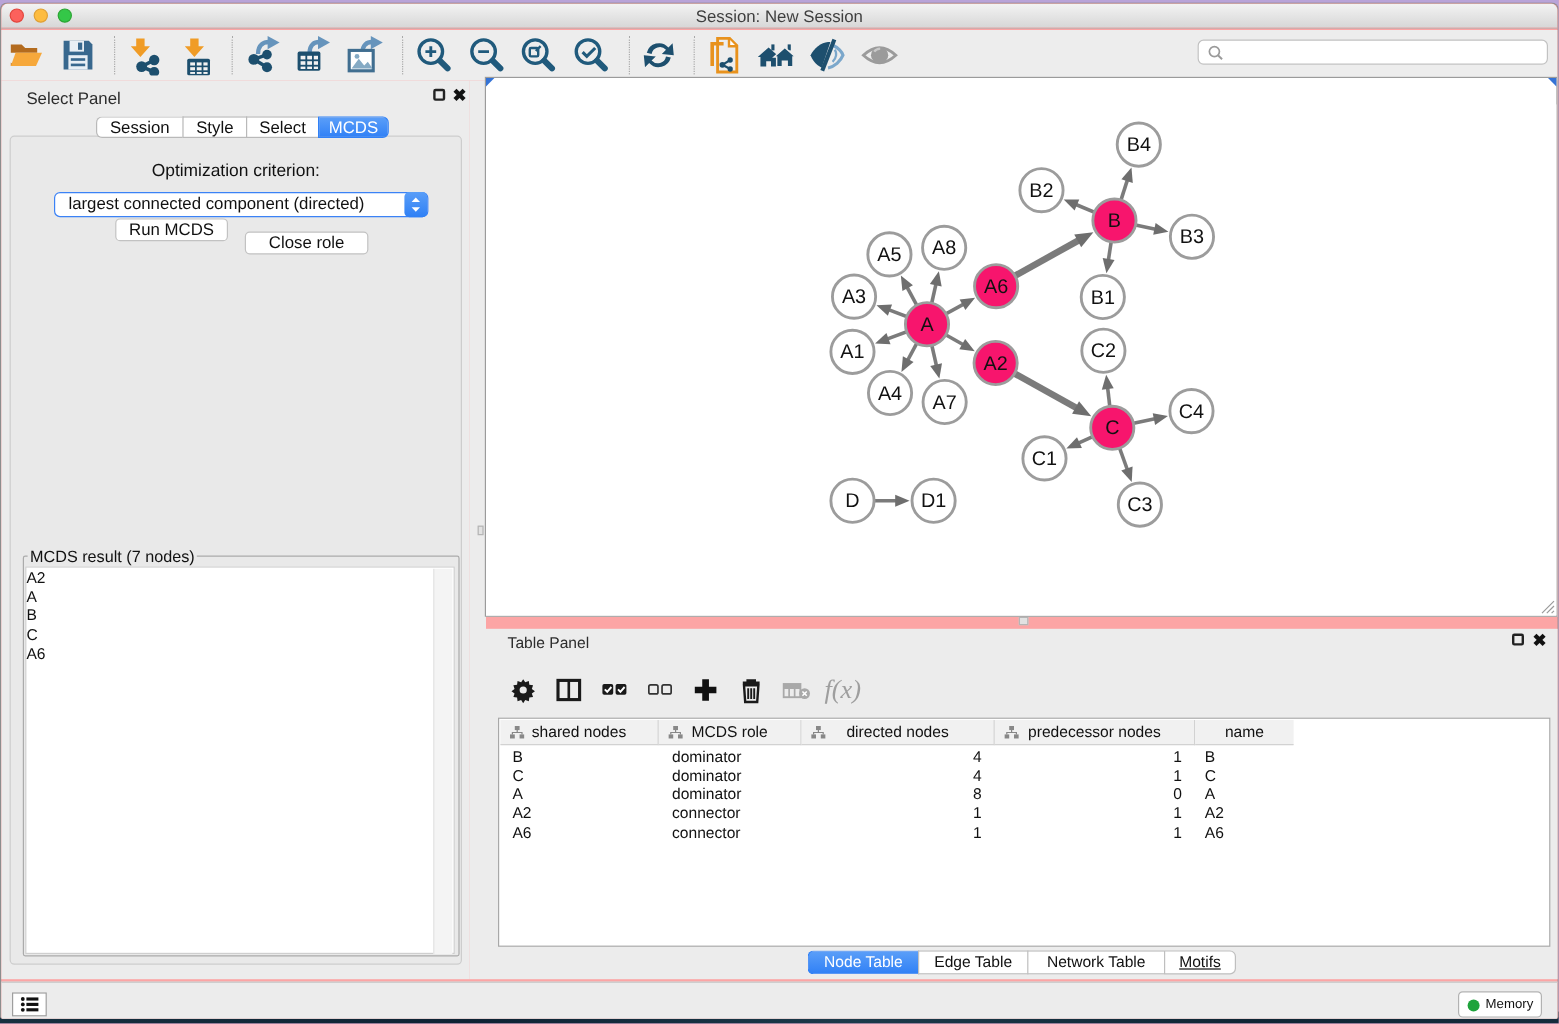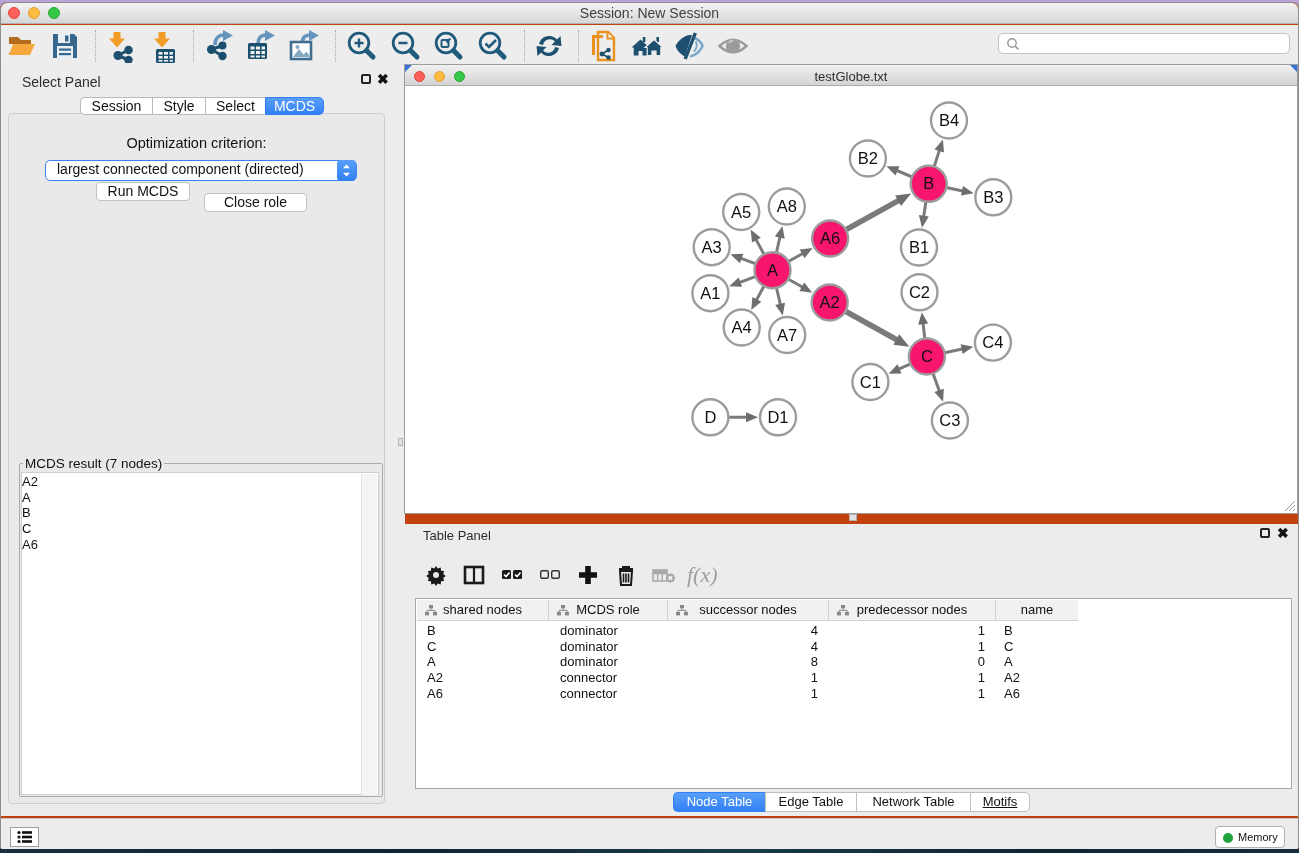--- a/index.html
+++ b/index.html
@@ -1,21 +1,21 @@
 <!DOCTYPE html>
 <html><head>
 <meta charset="utf-8">
 <style>
 * { margin:0; padding:0; box-sizing:border-box; }
 html,body { width:1299px; height:853px; overflow:hidden; }
 body { font-family:"Liberation Sans", sans-serif; background:#b9a3d8; position:relative; }
 #desk-bottom { position:absolute; left:0; right:0; bottom:0; height:10px;
   background:linear-gradient(90deg,#16303f,#0d2233 30%,#1b3a4a 55%,#0e2534 80%,#142c3c); }
 #app { position:absolute; left:0; top:2px; width:1299px; height:847px;
-  background:#c2410c; border-radius:6px 6px 2px 2px; overflow:hidden;
+  background:#fca5a5; border-radius:6px 6px 2px 2px; overflow:hidden;
   border:1px solid #8d8d8d; border-bottom:none; }
 
 #titlebar { position:absolute; left:0; top:0; width:100%; height:21px;
   background:linear-gradient(#f3f3f3,#d7d7d7); border-bottom:1px solid #b1b1b1;
   border-radius:6px 6px 0 0; }
 #titlebar .title { position:absolute; width:100%; text-align:center; top:2px;
   font-size:14px; color:#3f3f3f; }
 .tl { position:absolute; top:4px; width:12px; height:12px; border-radius:50%; }
 #tl-r { left:7px;  background:#fc615c; border:0.5px solid #e2463d; }
 #tl-y { left:27px; background:#fdbc40; border:0.5px solid #e0a034; }
@@ -293,26 +293,20 @@
         <div class="sbar"></div>
       </div>
     </div>
   </div>
 </div>
 <div id="vsplit">
       <div class="handle"></div>
     </div>
 <div id="hsplit-handle"></div>
 <div id="netwin">
-  <div id="netwin-titlebar">
-    <div class="tl2" style="left:9px; background:#fc615c; border:0.5px solid #e2463d;"></div>
-    <div class="tl2" style="left:29px; background:#fdbc40; border:0.5px solid #e0a034;"></div>
-    <div class="tl2" style="left:49px; background:#34c748; border:0.5px solid #2da635;"></div>
-    <div class="title">testGlobe.txt</div>
-  </div>
   <div class="corner-tri" style="left:0;top:0;border-top:7px solid #3573d6;border-right:7px solid transparent;"></div>
   <div class="corner-tri" style="right:0;top:0;border-top:7px solid #3573d6;border-left:7px solid transparent;"></div>
   <div id="graphbox">
     <svg width="893" height="427" viewBox="0 0 893 427" style="position:absolute;left:0;top:0;font-family:'Liberation Sans',sans-serif;">
           <line x1="367.5" y1="183.2" x2="350.4" y2="151.4" stroke="#7b7b7b" stroke-width="3.0"></line>
           <polygon points="345.7,142.6 355.8,150.8 347.0,155.6" fill="#6e6e6e"></polygon>
           <line x1="367.5" y1="183.2" x2="375.2" y2="148.8" stroke="#7b7b7b" stroke-width="3.0"></line>
           <polygon points="377.4,139.0 379.7,151.8 369.9,149.6" fill="#6e6e6e"></polygon>
           <line x1="367.5" y1="183.2" x2="334.8" y2="170.8" stroke="#7b7b7b" stroke-width="3.0"></line>
           <polygon points="325.4,167.3 338.4,166.8 334.9,176.2" fill="#6e6e6e"></polygon>
@@ -432,21 +426,21 @@
     <path d="M1 4.5 h14 M5.6 4.5 v7.5 M10.2 4.5 v7.5" stroke="#a9a9a9" stroke-width="1.4"></path>
     <rect x="1" y="1" width="14" height="3.5" fill="#a9a9a9"></rect>
     <circle cx="18.5" cy="9" r="4.5" fill="#a9a9a9"></circle>
     <path d="M16.7 7.2 l3.6 3.6 M20.3 7.2 l-3.6 3.6" stroke="#fff" stroke-width="1.3"></path>
   </svg>
   <div style="position:absolute;left:282px;top:38px;font-family:'Liberation Serif',serif;font-style:italic;font-size:22px;color:#9e9e9e;">f(x)</div>
 
   <div id="ttable">
     <div class="thead" style="left:1px; width:132px;">shared nodes</div>
     <div class="thead" style="left:133px; width:119px;">MCDS role</div>
-    <div class="thead" style="left:252px; width:161px;">successor nodes</div>
+    <div class="thead" style="left:252px; width:161px;">directed nodes</div>
     <div class="thead" style="left:413px; width:167px;">predecessor nodes</div>
     <div class="thead" style="left:580px; width:82px; border-right:none;">name</div>
     <svg class="hicon" style="position:absolute;left:9px;top:6px" width="12" height="11" viewBox="0 0 12 11">
           <g fill="#888">
             <rect x="4" y="0" width="4" height="3.4"></rect>
             <rect x="0" y="7" width="4" height="3.4"></rect>
             <rect x="8" y="7" width="4" height="3.4"></rect>
           </g>
           <path d="M6 3.4 v2 M2 7 v-1.6 h8 V7" stroke="#888" fill="none"></path>
         </svg>

